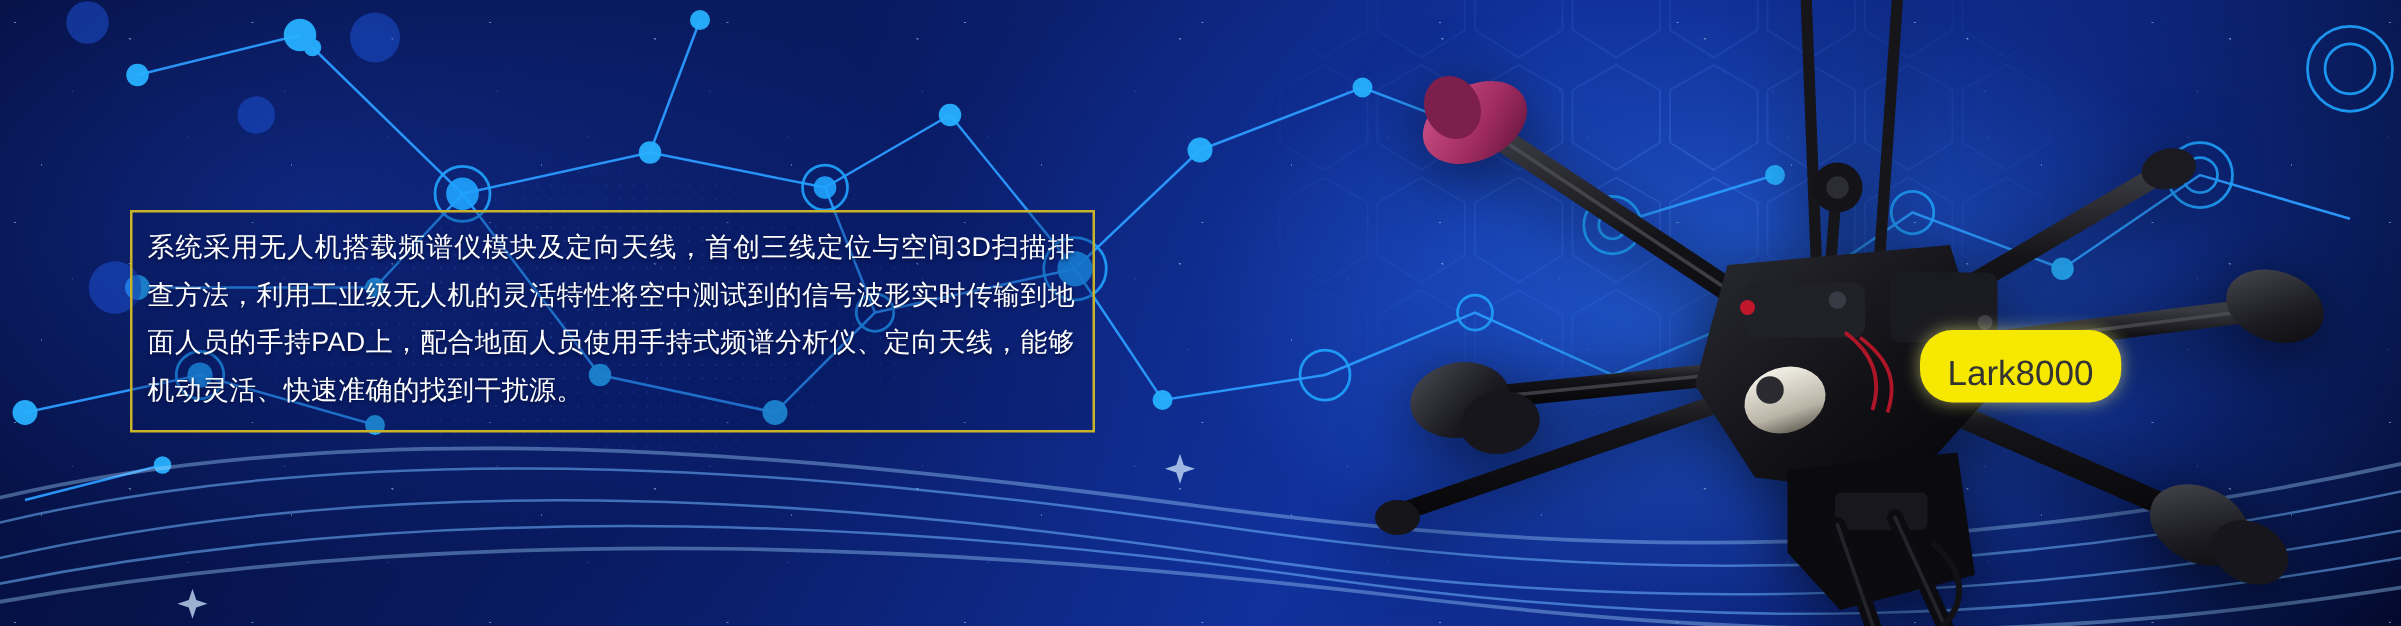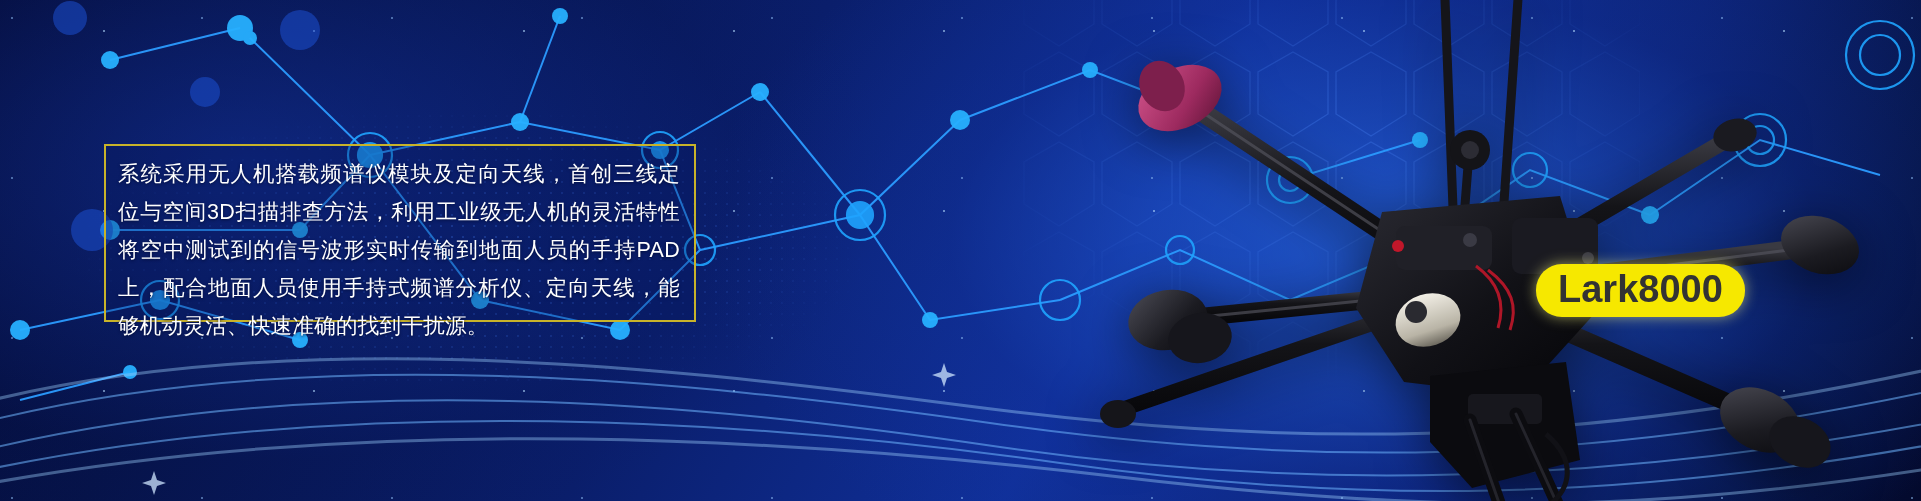--- a/index.html
+++ b/index.html
@@ -43,35 +43,35 @@
   
   #headline{
     position:absolute;left:128px;top:78px;
     font-size:62px;line-height:1;letter-spacing:3px;
     font-weight:700;color:#f7ec14;white-space:nowrap;
     text-shadow:0 0 2px rgba(255,245,60,.9),2px 3px 6px rgba(0,0,0,.55);
     z-index:6;
   }
   
   #desc-box{
-    position:absolute;left:104px;top:144px;width:592px;height:178px;
+    position:absolute;left:104px;top:168px;width:772px;height:178px;
     border:2px solid #c8b32a;background:rgba(8,24,92,0.30);
     z-index:6;padding:9px 14px 0 12px;
   }
   #desc-text{
     color:#ffffff;font-size:21.5px;line-height:38px;letter-spacing:.3px;
     font-weight:400;text-align:justify;text-justify:inter-ideograph;
     text-shadow:0 1px 3px rgba(0,10,50,.85);
   }
   
   #badge{
     position:absolute;left:1536px;top:264px;
-    padding:6px 22px 9px 22px;border-radius:26px;
+    padding:21px 22px 9px 22px;border-radius:26px;
     background:#f6e800;color:#333333;
-    font-size:38px;font-weight:700;line-height:1;letter-spacing:0px;
+    font-size:28px;font-weight:400;line-height:1;letter-spacing:0px;
     box-shadow:0 0 14px rgba(255,255,140,.55);
     z-index:12;
   }
   
   #drone{position:absolute;left:1000px;top:-10px;width:930px;height:520px;z-index:8;
          filter:drop-shadow(0 10px 26px rgba(0,0,0,.55));}
 </style>
 </head>
 <body>
 

